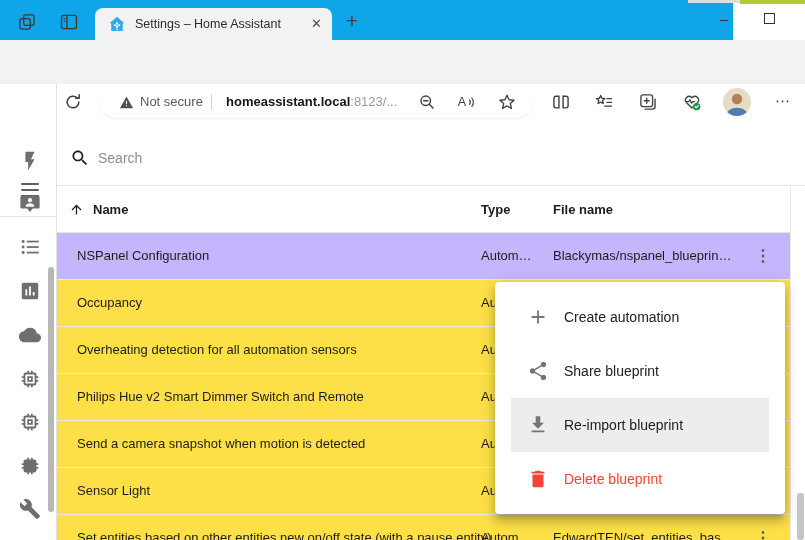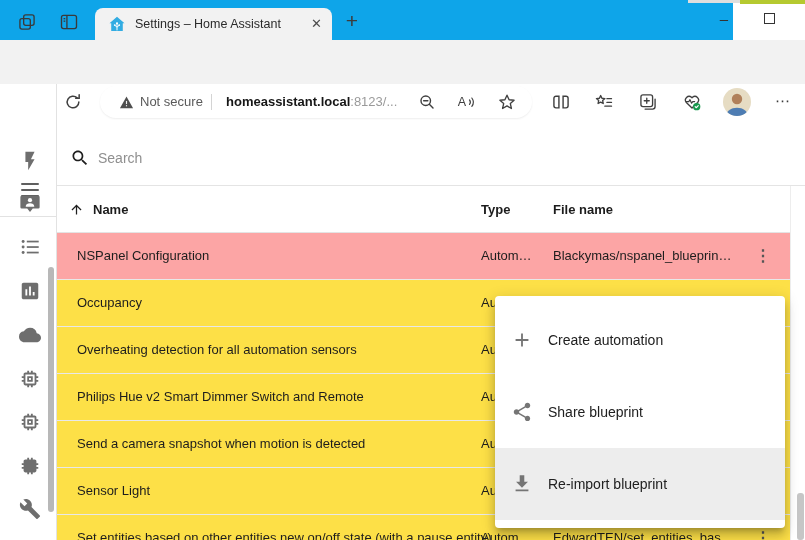--- a/index.html
+++ b/index.html
@@ -57,32 +57,32 @@
   .search-row { position:absolute; left:57px; top:131px; width:748px; height:55px; background:#fff; border-bottom:1px solid #e4e4e4; }
   .search-icon { position:absolute; left:13px; top:17px; width:20px; height:20px; }
   .search-ph { position:absolute; left:41px; top:0; height:55px; line-height:55px; font-size:14px; color:#8f8f8f; }
 
   .thead { position:absolute; left:57px; top:186px; width:733px; height:47px; background:#fff; border-bottom:1px solid #e4e4e4; }
   .sort-arrow { position:absolute; left:12px; top:16px; width:15px; height:15px; }
   .th { position:absolute; top:0; height:47px; line-height:47px; font-size:13px; font-weight:700; color:#1c1c1c; }
   .th-name { left:36px; } .th-type { left:424px; } .th-file { left:496px; }
 
   .row { position:absolute; left:57px; width:733px; height:47px; background:#fde047; border-bottom:1px solid #e8e8e8; }
-  .row.selected { background:#fca5a5; }
+  .row.selected { background:#c4b5fd; }
   .row .cell { position:absolute; top:0; height:46px; line-height:46px; font-size:13px; color:#1d1d1d; white-space:nowrap; }
   .c-name { left:20px; } .c-type { left:424px; } .c-file { left:496px; }
   .c-dots { position:absolute; left:697px; top:0; width:18px; height:46px; line-height:46px; text-align:center;
             font-size:16px; font-weight:700; color:#565656; }
 
   .gutter-line { position:absolute; left:790px; top:186px; width:1px; height:354px; background:#ededed; }
   .page-scroll { position:absolute; left:797px; top:493px; width:7px; height:47px; background:#c6c6c6; border-radius:3px; }
 
   
-  .menu { position:absolute; left:495px; top:296px; width:290px; height:232px; background:#fff; border-radius:4px;
-          padding:8px 0; z-index:20;
+  .menu { position:absolute; left:495px; top:282px; width:290px; height:232px; background:#fff; border-radius:4px;
+          padding:8px 16px; z-index:20;
           box-shadow:0 5px 5px -3px rgba(0,0,0,.2), 0 8px 10px 1px rgba(0,0,0,.14), 0 3px 14px 2px rgba(0,0,0,.12);
           display:flex; flex-direction:column; }
   .mi { flex:1; display:flex; align-items:center; padding-left:16px; gap:15px; font-size:14px; color:#212121; }
   .mi.hl { background:#ededed; }
   .mi.danger { color:#f44336; }
   .mi .micon { width:22px; height:22px; flex:0 0 22px; }
 </style>
 </head>
 <body>
 
@@ -357,15 +357,23 @@
       <span>Share blueprint</span>
     </div>
     <div class="mi hl">
       <span class="micon">
         <svg viewBox="0 0 24 24" fill="#757575">
             <path d="M12 16l6.5-6.5h-4V2.5h-5v7h-4L12 16zM5 18v2h14v-2H5z"></path>
           </svg>
       </span>
       <span>Re-import blueprint</span>
     </div>
+    <div class="mi danger">
+      <span class="micon">
+        <svg viewBox="0 0 24 24" fill="#f44336">
+            <path d="M6 19c0 1.1.9 2 2 2h8c1.1 0 2-.9 2-2V7H6v12zM19 4h-3.5l-1-1h-5l-1 1H5v2h14V4z"></path>
+          </svg>
+      </span>
+      <span>Delete blueprint</span>
+    </div>
   </div>
 
 </div>
 
 </body></html>

